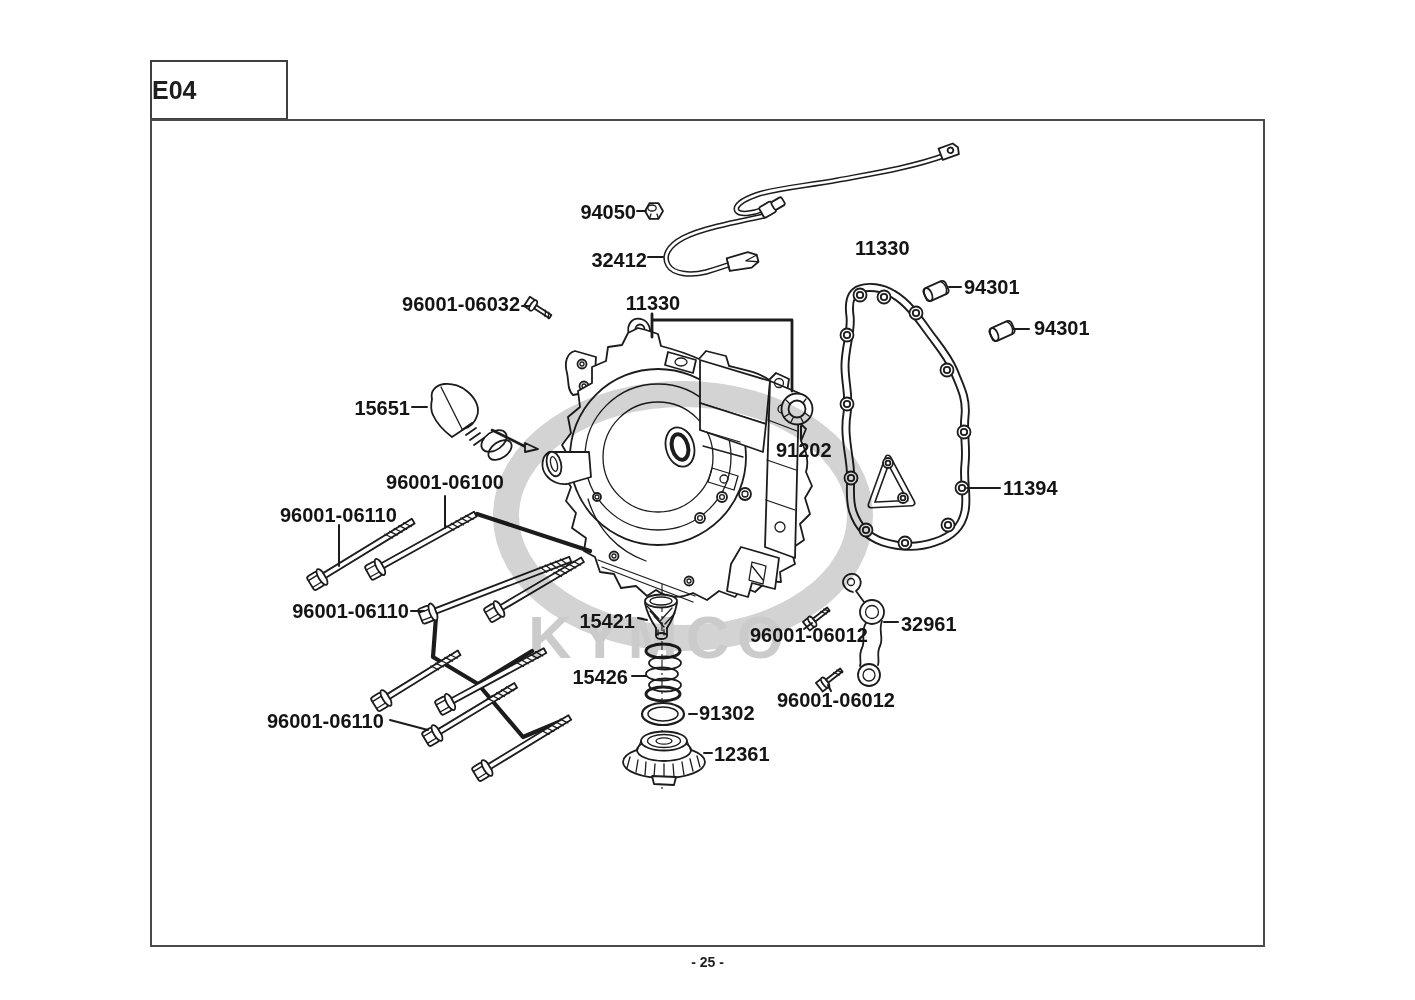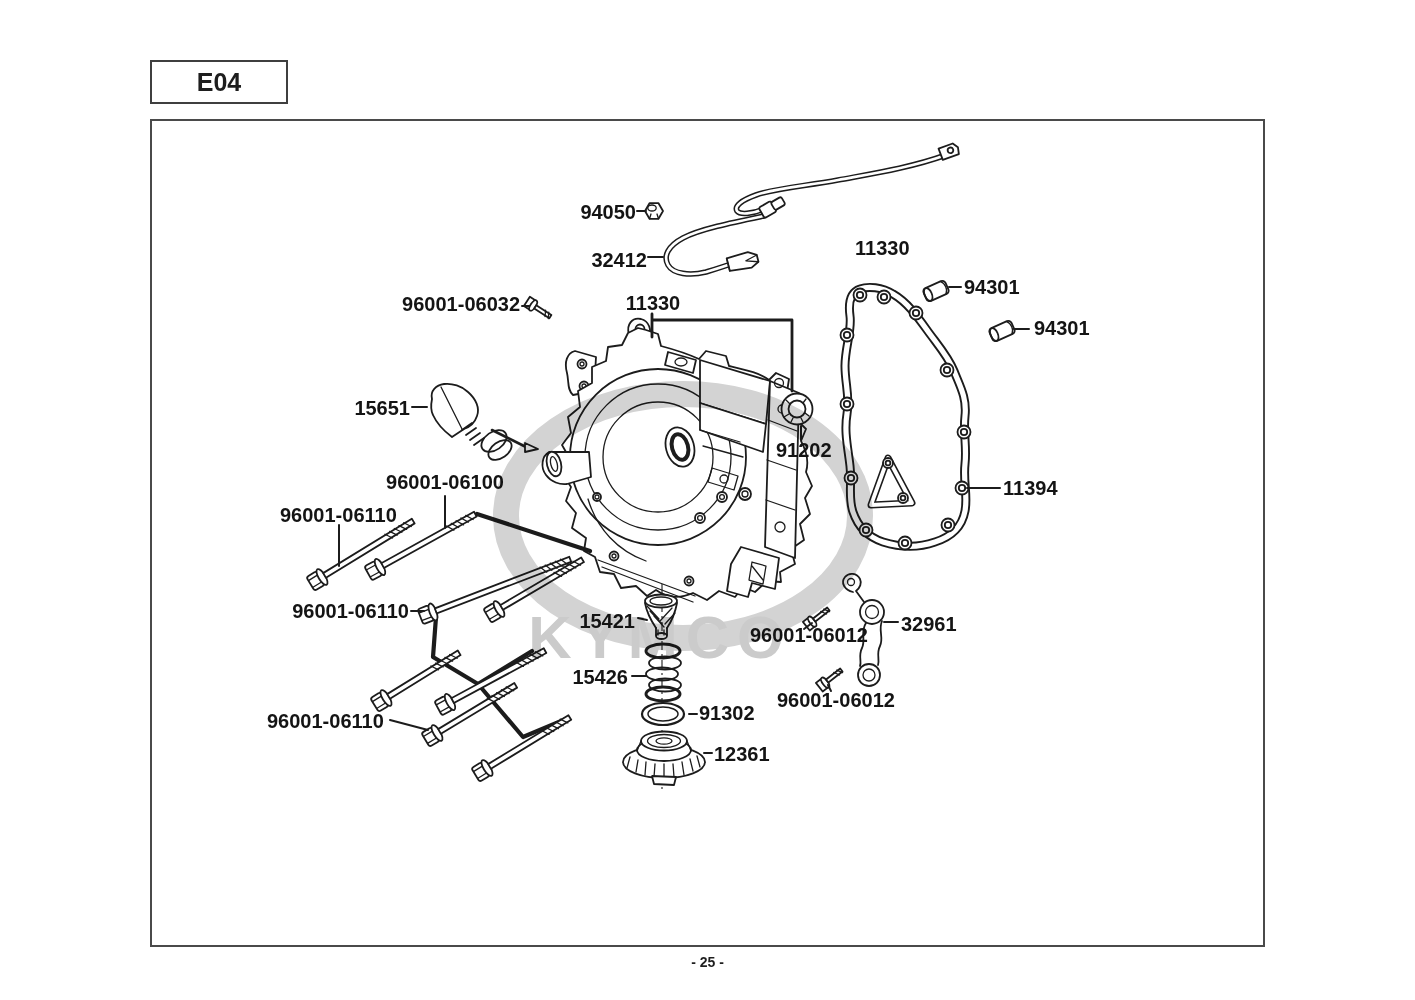--- a/index.html
+++ b/index.html
@@ -1,20 +1,20 @@
 <!DOCTYPE html>
 <html><head>
 <meta charset="utf-8">
 <style>
   html,body{margin:0;padding:0;background:#ffffff;}
   .page{position:relative;width:1415px;height:1000px;background:#fff;overflow:hidden;
         font-family:"Liberation Sans",sans-serif;}
-  .code-box{position:absolute;left:150px;top:60px;width:138px;height:44px;
+  .code-box{position:absolute;left:150px;top:60px;width:138px;height:60px;
             border:2px solid #3f3f3f;box-sizing:border-box;display:flex;
-            align-items:center;justify-content:center;font-size:25px;font-weight:bold;color:#1e1e1e;}
+            align-items:center;justify-content:flex-start;font-size:25px;font-weight:bold;color:#1e1e1e;}
   .page-title{position:absolute;left:332px;top:60px;height:60px;line-height:60px;
             font-size:25px;font-weight:bold;color:#1e1e1e;}
   .frame{position:absolute;left:150px;top:119px;width:1115px;height:828px;
             border:2px solid #4a4a4a;box-sizing:border-box;background:#fff;}
   .art{position:absolute;left:0;top:0;width:1415px;height:1000px;}
   .page-number{position:absolute;left:0;top:954px;width:1415px;text-align:center;
             font-size:14px;font-weight:bold;color:#1e1e1e;}
   
   .k  {stroke:#1c1c1c;fill:none;stroke-width:1.8;stroke-linecap:round;stroke-linejoin:round;}
   .kw {stroke:#1c1c1c;fill:#ffffff;stroke-width:1.8;stroke-linecap:round;stroke-linejoin:round;}

